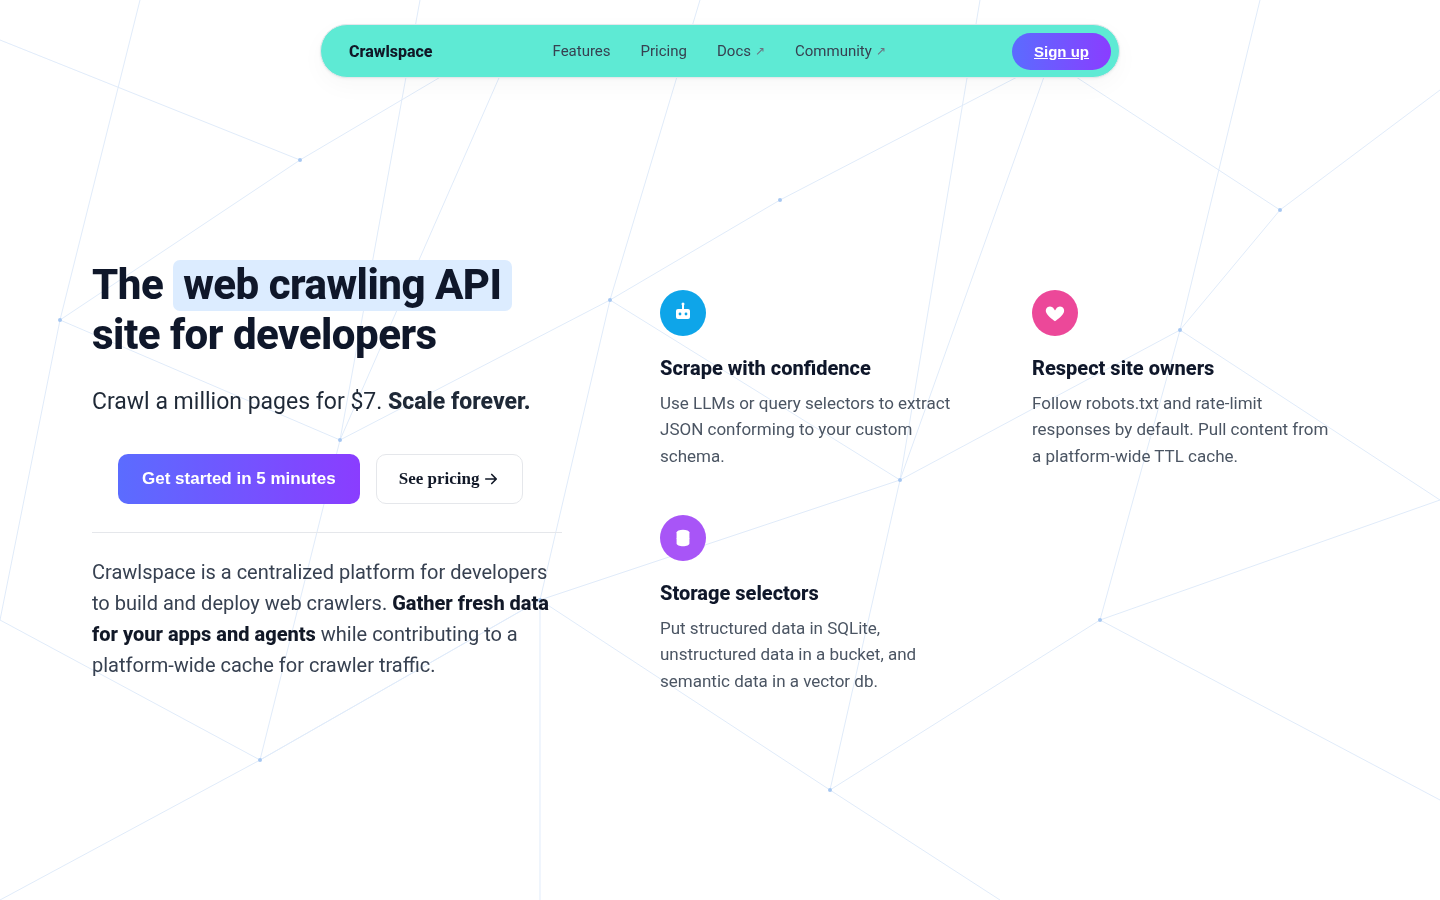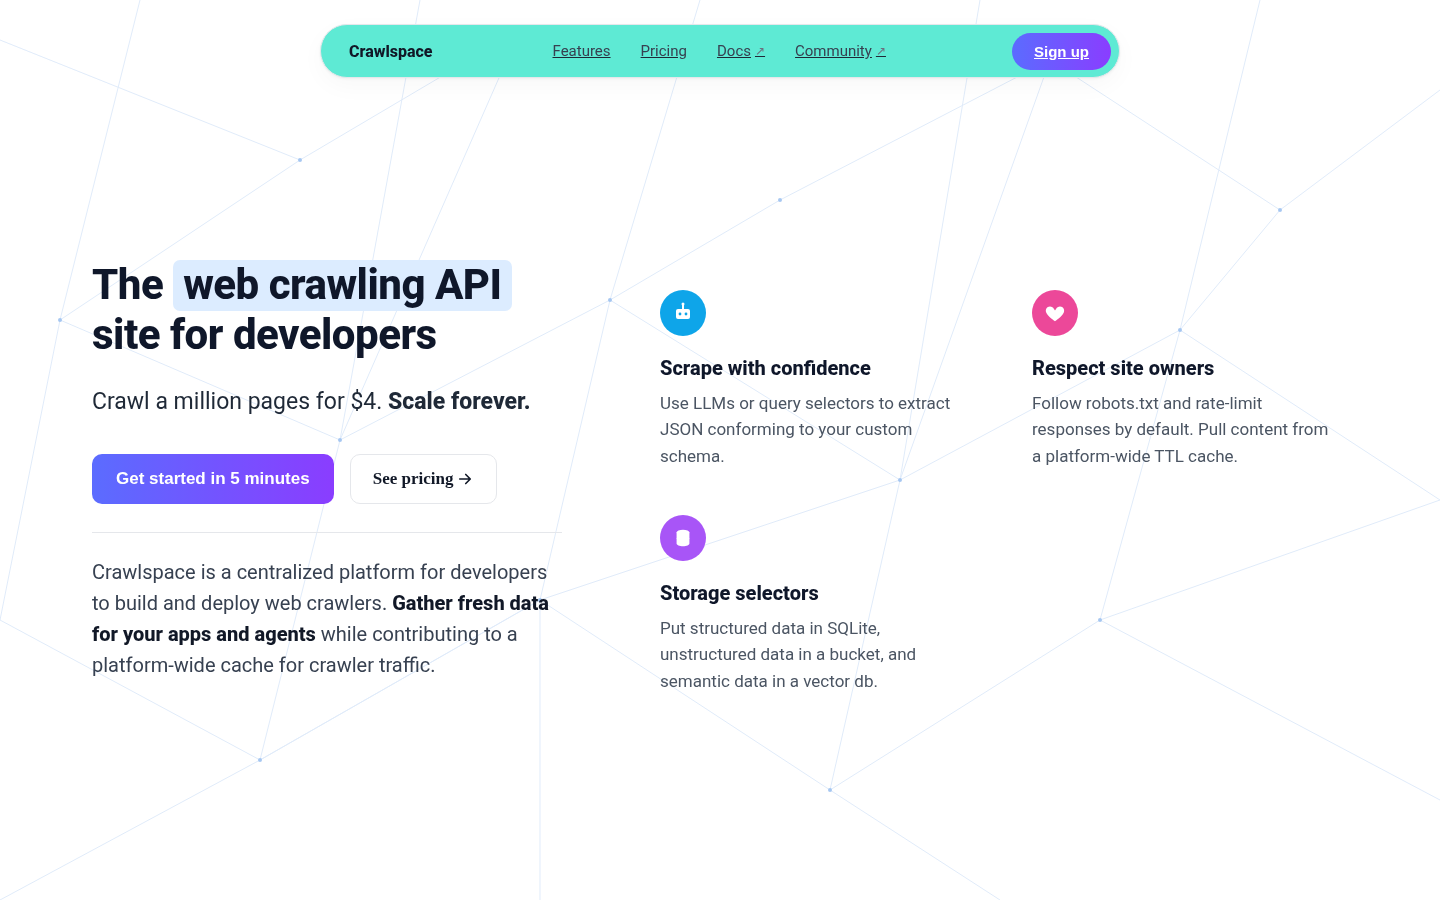--- a/index.html
+++ b/index.html
@@ -54,21 +54,20 @@
   .nav-brand {
     font-weight: 800;
     font-size: 16px;
     color: #111827;
   }
   .nav-links {
     display: flex;
     gap: 30px;
     margin-left: 120px;
     align-items: center;
-    text-decoration: underline;
   }
   .nav-link {
     font-size: 15px;
     color: #374151;
     cursor: pointer;
     display: inline-flex;
     align-items: center;
     gap: 4px;
   }
   .ext-arrow {
@@ -122,20 +121,21 @@
   }
   .cta-primary {
     background: var(--brand-gradient);
     color: #fff;
     font-weight: 700;
     font-size: 17px;
     border: none;
     border-radius: 10px;
     padding: 14px 24px;
     cursor: pointer;
+    margin-left: 26px;
   }
   .cta-secondary {
     background: #fff;
     border: 1px solid var(--border);
     border-radius: 10px;
     padding: 14px 22px;
     font-size: 17px;
     font-weight: 700;
     color: #111827;
     cursor: pointer;
@@ -279,21 +279,21 @@
     <button class="signup-btn">Sign up</button>
   </nav>
 
   <section class="hero">
     <h1>
       <span>The</span>
       <span class="highlight">web crawling API</span>
       <span>site for developers</span>
     </h1>
     <p class="sub">
-      <span>Crawl a million pages for $4. </span><span class="bold">Scale forever.</span>
+      <span>Crawl a million pages for $7. </span><span class="bold">Scale forever.</span>
     </p>
     <div class="cta-row">
       <button class="cta-primary">Get started in 5 minutes</button>
       <button class="cta-secondary">
         <span>See pricing</span>
         <svg width="18" height="18" viewBox="0 0 24 24">
           <path d="M5 12h13M13 6l6 6-6 6" fill="none" stroke="#111827" stroke-width="2.2" stroke-linecap="round" stroke-linejoin="round"></path>
         </svg>
       </button>
     </div>

